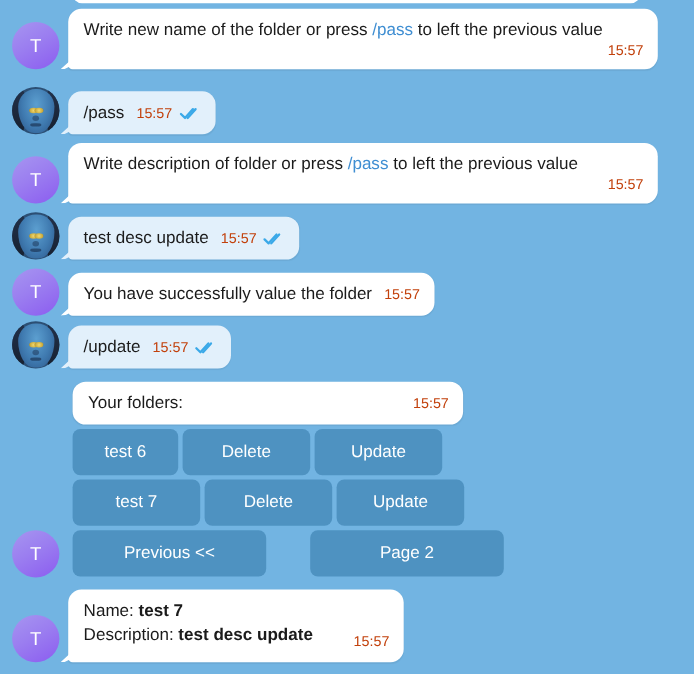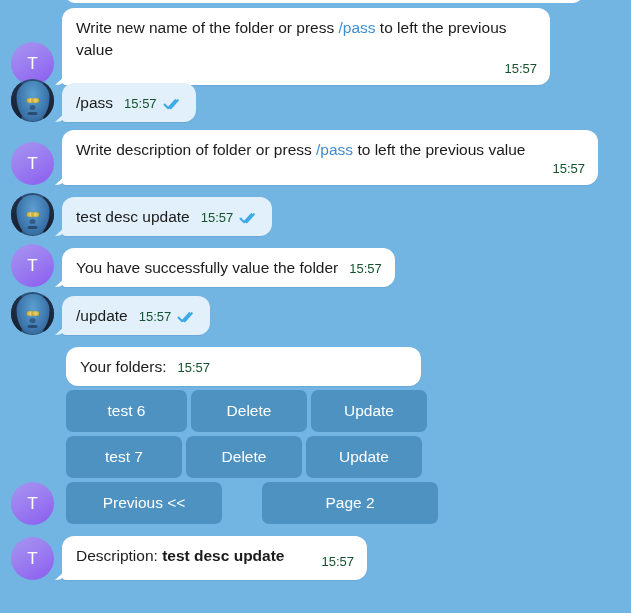--- a/index.html
+++ b/index.html
@@ -149,21 +149,21 @@
 
   .meta {
     display: inline-flex;
     align-items: center;
     gap: 6px;
     vertical-align: bottom;
     white-space: nowrap;
   }
   .time {
     font-size: 13px;
-    color: #14532d;
+    color: #c2410c;
     line-height: 1;
   }
   .ticks { display: inline-block; width: 20px; height: 12px; }
 
   
   .inline-line { display: flex; align-items: baseline; gap: 11px; }
   
   .meta-right { display: block; text-align: right; margin-top: -2px; }
   .meta-tail { float: right; margin-left: 12px; margin-top: 5px; }
 
@@ -193,21 +193,21 @@
 </style>
 </head>
 <body>
 
 <div id="chat" data-name="chat-message-list">
 
   <div class="peek-bubble" data-name="previous-message-bubble-partial"></div>
 
   <div class="row" style="top:8px;" data-name="message-row-write-new-name">
     <div class="avatar letter" data-name="avatar-bot">T</div>
-    <div class="bubble incoming" style="width:488px;" data-name="message-bubble-write-new-name">
+    <div class="bubble incoming" style="width:536px;" data-name="message-bubble-write-new-name">
       <div class="msgtext" data-name="message-text"><span data-name="message-text-before">Write new name of the folder or press </span><span class="cmd" data-name="command-link-pass">/pass</span><span data-name="message-text-after"> to left the previous value</span></div>
       <div class="meta meta-right" data-name="message-meta">
         <span class="time" data-name="message-time">15:57</span>
       </div>
     </div>
   </div>
 
   <div class="row" style="top:79px;" data-name="message-row-pass-1">
     <div class="avatar photo" data-name="avatar-user">
       <div class="face-hair-l" data-name="avatar-hair-left"></div>
@@ -300,52 +300,53 @@
             <path d="M1.5 6.6 L5.2 10.2 L12.4 2.2" fill="none" stroke="#3ba9e8" stroke-width="2.1" stroke-linecap="round" stroke-linejoin="round"></path>
             <path d="M7.6 10.2 L14.8 2.2" fill="none" stroke="#3ba9e8" stroke-width="2.1" stroke-linecap="round" stroke-linejoin="round"></path>
           </svg>
         </span>
       </div>
     </div>
   </div>
 
   <div class="row" style="top:347px; left:66px;" data-name="message-row-your-folders">
     <div class="bubble incoming" style="width:355px; border-bottom-left-radius:12px;" data-name="message-bubble-your-folders">
-      <div class="inline-line" style="justify-content:flex-start;">
+      <div class="inline-line" style="justify-content:space-between;">
         <span class="msgtext" data-name="message-text">Your folders:</span>
         <span class="meta" data-name="message-meta">
           <span class="time" data-name="message-time">15:57</span>
         </span>
       </div>
     </div>
   </div>
 
   <style>
     [data-name="message-bubble-your-folders"]::after { display: none; }
   </style>
 
   <div class="keyboard" style="top:390px;" data-name="inline-keyboard">
     <div class="kb-row" data-name="inline-keyboard-row">
-      <button class="kb-btn" style="width:121px;" data-name="keyboard-button-folder-test-6">test 6</button>
+      <button class="kb-btn" style="width:96px;" data-name="keyboard-button-folder-test-6">test 6</button>
       <button class="kb-btn" style="width:116px;" data-name="keyboard-button-delete-test-6">Delete</button>
       <button class="kb-btn" style="width:116px;" data-name="keyboard-button-update-test-6">Update</button>
     </div>
     <div class="kb-row" data-name="inline-keyboard-row">
       <button class="kb-btn" style="width:116px;" data-name="keyboard-button-folder-test-7">test 7</button>
       <button class="kb-btn" style="width:116px;" data-name="keyboard-button-delete-test-7">Delete</button>
       <button class="kb-btn" style="width:116px;" data-name="keyboard-button-update-test-7">Update</button>
     </div>
     <div class="kb-row" data-name="inline-keyboard-row">
-      <button class="kb-btn" style="width:156px;" data-name="keyboard-button-previous-page">Previous &lt;&lt;</button>
+      <button class="kb-btn" style="width:176px;" data-name="keyboard-button-previous-page">Previous &lt;&lt;</button>
       <button class="kb-btn" style="width:176px;margin-left:36px;" data-name="keyboard-button-page-number">Page 2</button>
     </div>
   </div>
 
   <div class="avatar letter" style="position:absolute; left:11px; top:482px; margin:0;" data-name="avatar-bot">T</div>
 
   <div class="row" style="top:536px;" data-name="message-row-folder-details">
     <div class="avatar letter" data-name="avatar-bot">T</div>
     <div class="bubble incoming" style="width:305px;" data-name="message-bubble-folder-details">
+      <div class="msgtext" data-name="detail-line-name"><span data-name="detail-label-name">Name: </span><b data-name="detail-value-name">test 7</b></div>
       <div class="msgtext" data-name="detail-line-description"><span class="meta-tail" data-name="message-meta"><span class="time" data-name="message-time">15:57</span></span><span data-name="detail-label-description">Description: </span><b data-name="detail-value-description">test desc update</b></div>
     </div>
   </div>
 
 </div>
 
 </body></html>

